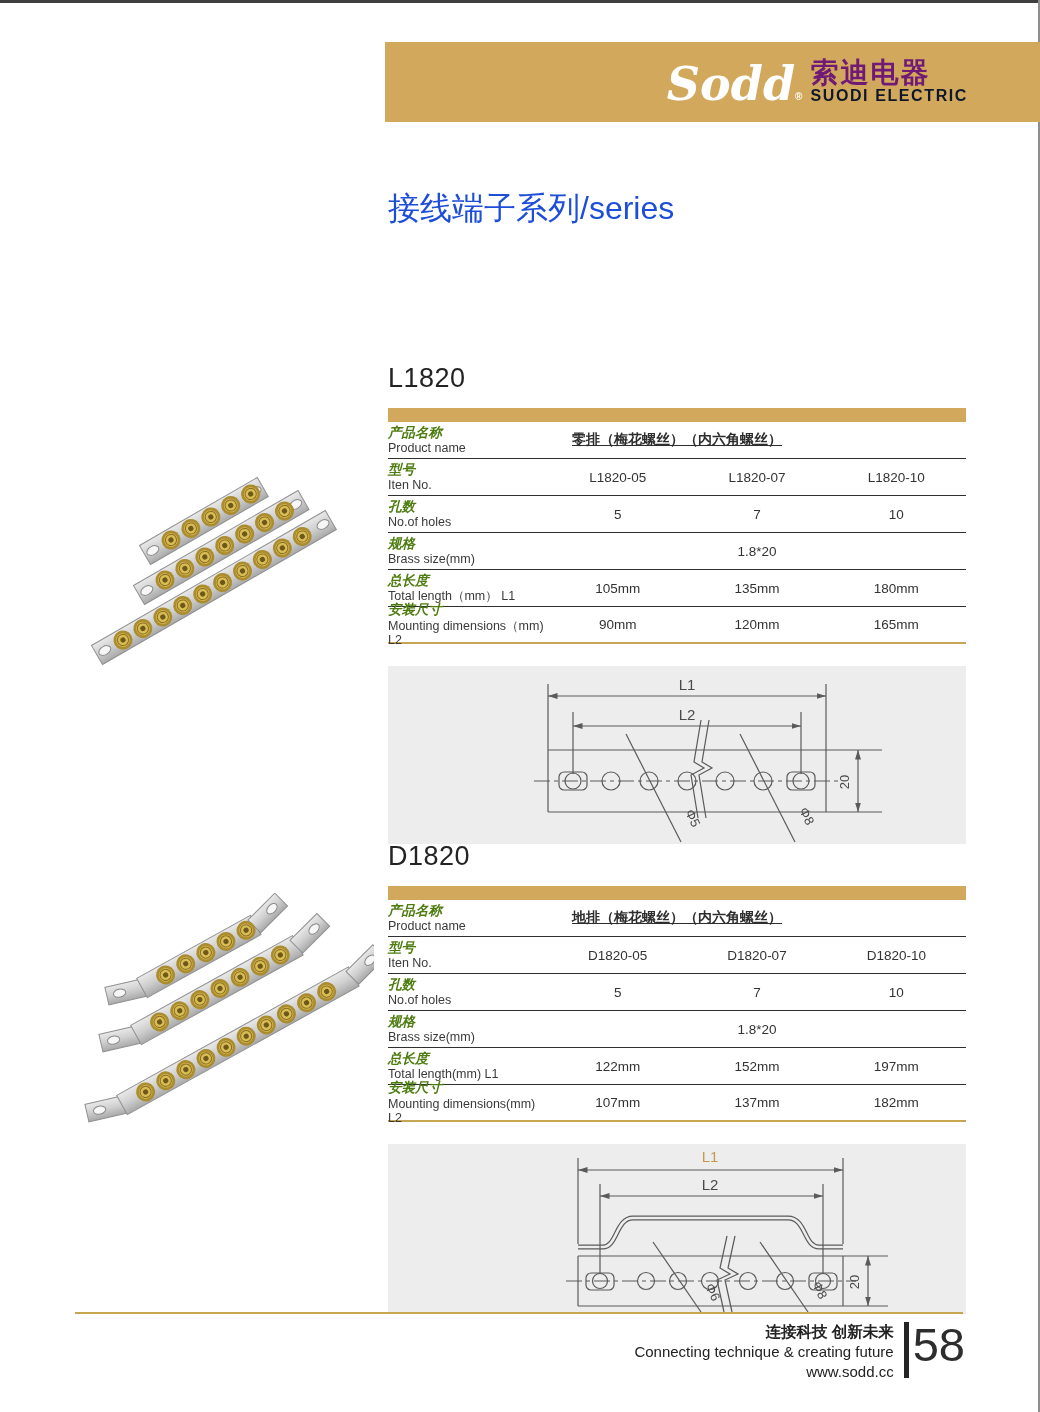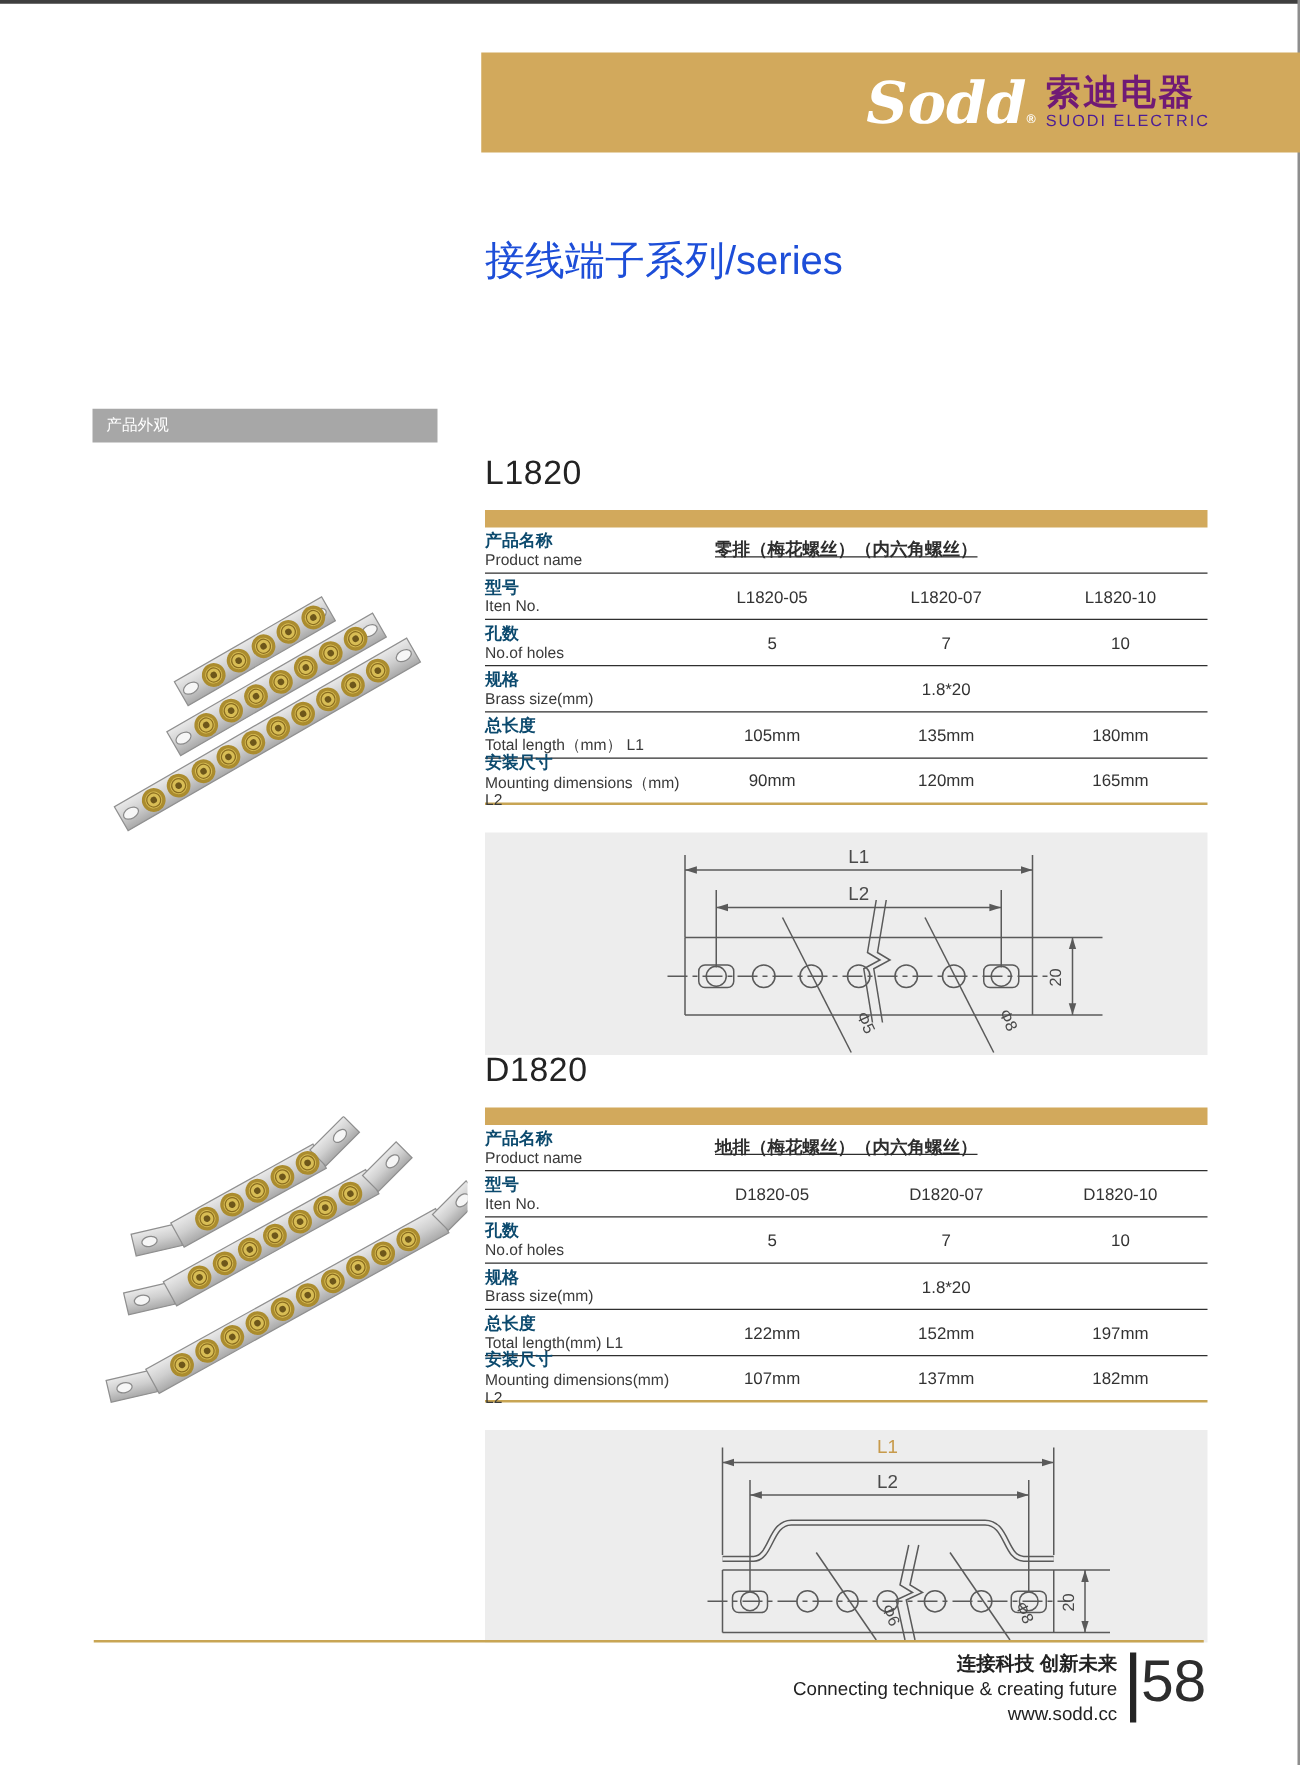--- a/index.html
+++ b/index.html
@@ -15,21 +15,21 @@
     position:absolute;top:42px;left:385px;right:0;height:80px;background:#d2a95c;
     display:flex;align-items:center;justify-content:flex-end;
     padding-right:72px;box-sizing:border-box;
   }
   .logo{display:flex;align-items:flex-end;gap:8px;}
   .logo-script{font-family:"DejaVu Serif",serif;font-style:italic;font-weight:bold;
     font-size:46px;color:#fff;line-height:0.9;}
   .reg{font-size:10px;color:#fff;font-style:normal;font-family:"Liberation Sans",sans-serif;}
   .logo-stack{text-align:left;}
   .logo-cn{font-size:28px;font-weight:bold;color:#701a75;line-height:1.02;letter-spacing:2px;}
-  .logo-en{font-size:13px;font-weight:normal;color:#4c1d95;letter-spacing:1.6px;}
+  .logo-en{font-size:16px;font-weight:bold;color:#0f172a;letter-spacing:1.6px;}
 
   
   .title-block{position:absolute;left:388px;top:190px;}
   .title-cn{margin:0;font-size:32px;font-weight:500;color:#1d4ed8;line-height:1.15;}
   .title-en{font-size:18px;color:#333;margin-top:2px;}
 
   
   .side-label{
     position:absolute;left:74px;top:327px;width:276px;height:27px;background:#a7a7a7;
     color:#fff;font-size:12.5px;line-height:27px;padding-left:11px;box-sizing:border-box;
@@ -41,21 +41,21 @@
   .sec-d1820{top:840px;}
   .model-heading{margin:0;font-size:27px;font-weight:400;color:#232323;line-height:1.2;letter-spacing:0.5px;}
   .gold-bar{height:14px;background:#d2a95c;margin-top:14px;}
 
   
   .spec-table{margin-top:0;}
   .trow{display:flex;align-items:center;height:37px;box-sizing:border-box;
     border-bottom:1.5px solid #2f2f2f;}
   .trow.last{border-bottom:2px solid #c8a554;}
   .tlabel{width:160px;flex:0 0 160px;}
-  .tlabel .cn{font-size:13.5px;font-weight:bold;color:#0c4a6e;line-height:1.2;}
+  .tlabel .cn{font-size:13.5px;font-weight:bold;color:#4d7c0f;line-height:1.2;font-style:italic;}
   .tlabel .en{font-size:12.5px;color:#3a3a3a;line-height:1.15;}
   .tval{flex:1 1 0;text-align:center;font-size:13.5px;color:#333;}
   .trow.span-full{position:relative;}
   .tspanfull{position:absolute;left:0;right:0;text-align:center;
     font-size:14px;font-weight:bold;color:#2d2d2d;text-decoration:underline;}
   .tspanvals{flex:1 1 0;text-align:center;font-size:13.5px;color:#333;}
 
   
   .panel{background:#ededed;margin-top:22px;}
   .panel svg{display:block;}
@@ -90,21 +90,20 @@
         <div class="logo-cn">索迪电器</div>
         <div class="logo-en">SUODI ELECTRIC</div>
       </div>
     </div>
   </div>
 
   <div class="title-block">
     <h1 class="title-cn">接线端子系列/series</h1>
   </div>
 
-  <div class="side-label">产品外观</div>
 
   <div class="photo photo-l">
     <svg width="310" height="250" viewBox="0 0 310 250">
       <defs>
         <linearGradient id="mgA" x1="0" y1="0" x2="0" y2="1">
           <stop offset="0" stop-color="#e9e9e9"></stop>
             <stop offset="0.5" stop-color="#cfcfcf"></stop>
             <stop offset="1" stop-color="#a9a9a9"></stop>
         </linearGradient>
         <g id="scrwA">

